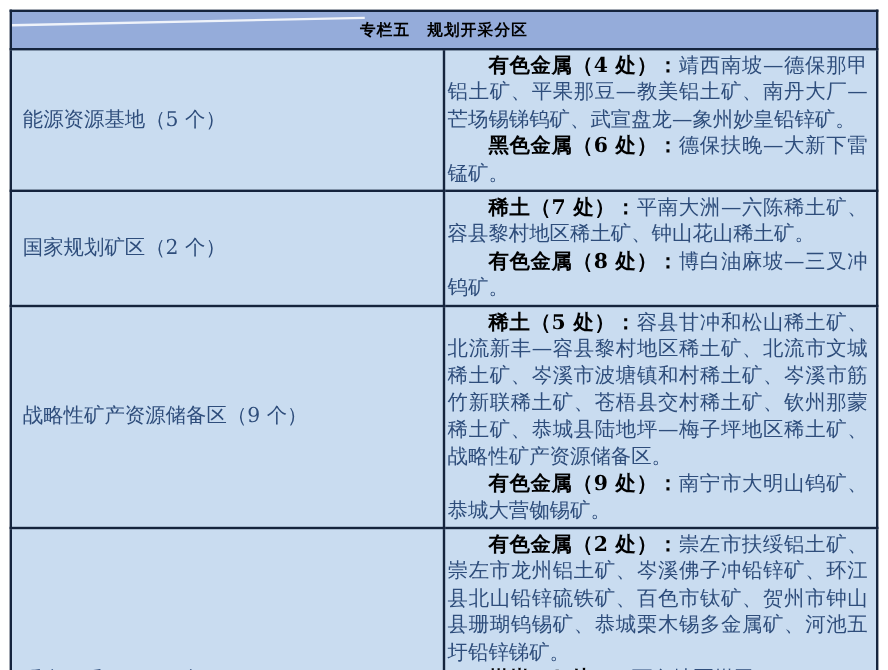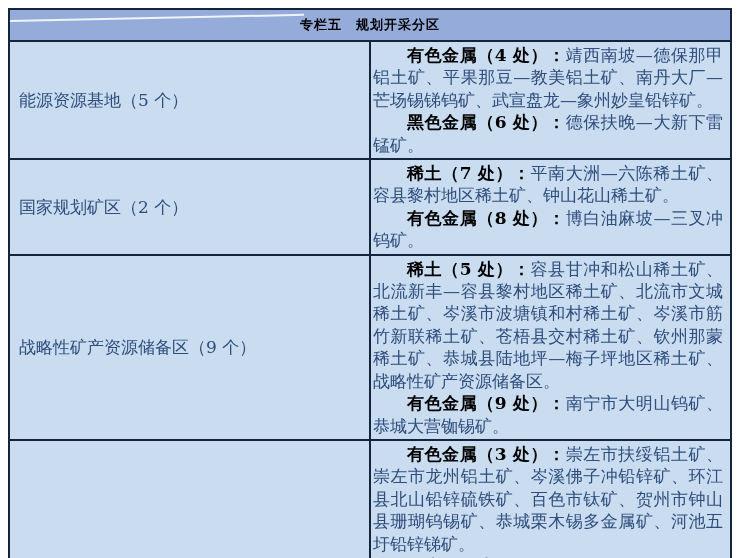--- a/index.html
+++ b/index.html
@@ -80,19 +80,19 @@
     <td class="label-cell" height="110">战略性矿产资源储备区（9 个）</td>
     <td class="content-cell">
       <p><span class="cat">稀土（5 处）：</span><span>容县甘冲和松山稀土矿、北流新丰—容县黎村地区稀土矿、北流市文城稀土矿、岑溪市波塘镇和村稀土矿、岑溪市筋竹新联稀土矿、苍梧县交村稀土矿、钦州那蒙稀土矿、恭城县陆地坪—梅子坪地区稀土矿、战略性矿产资源储备区。</span></p>
       <p><span class="cat">有色金属（9 处）：</span><span>南宁市大明山钨矿、恭城大营铷锡矿。</span></p>
     </td>
   </tr>
 
   <tr>
     <td class="label-cell" height="248">重点开采区（25 处）</td>
     <td class="content-cell">
-      <p><span class="cat">有色金属（3 处）：</span><span>崇左市扶绥铝土矿、崇左市龙州铝土矿、岑溪佛子冲铅锌矿、环江县北山铅锌硫铁矿、百色市钛矿、贺州市钟山县珊瑚钨锡矿、恭城栗木锡多金属矿、河池五圩铅锌锑矿。</span></p>
+      <p><span class="cat">有色金属（2 处）：</span><span>崇左市扶绥铝土矿、崇左市龙州铝土矿、岑溪佛子冲铅锌矿、环江县北山铅锌硫铁矿、百色市钛矿、贺州市钟山县珊瑚钨锡矿、恭城栗木锡多金属矿、河池五圩铅锌锑矿。</span></p>
       <p><span class="cat">煤炭（1 处）：</span><span>百色地区煤田。</span></p>
 
     </td>
   </tr>
 </tbody>
   </table>
 
 </body></html>

